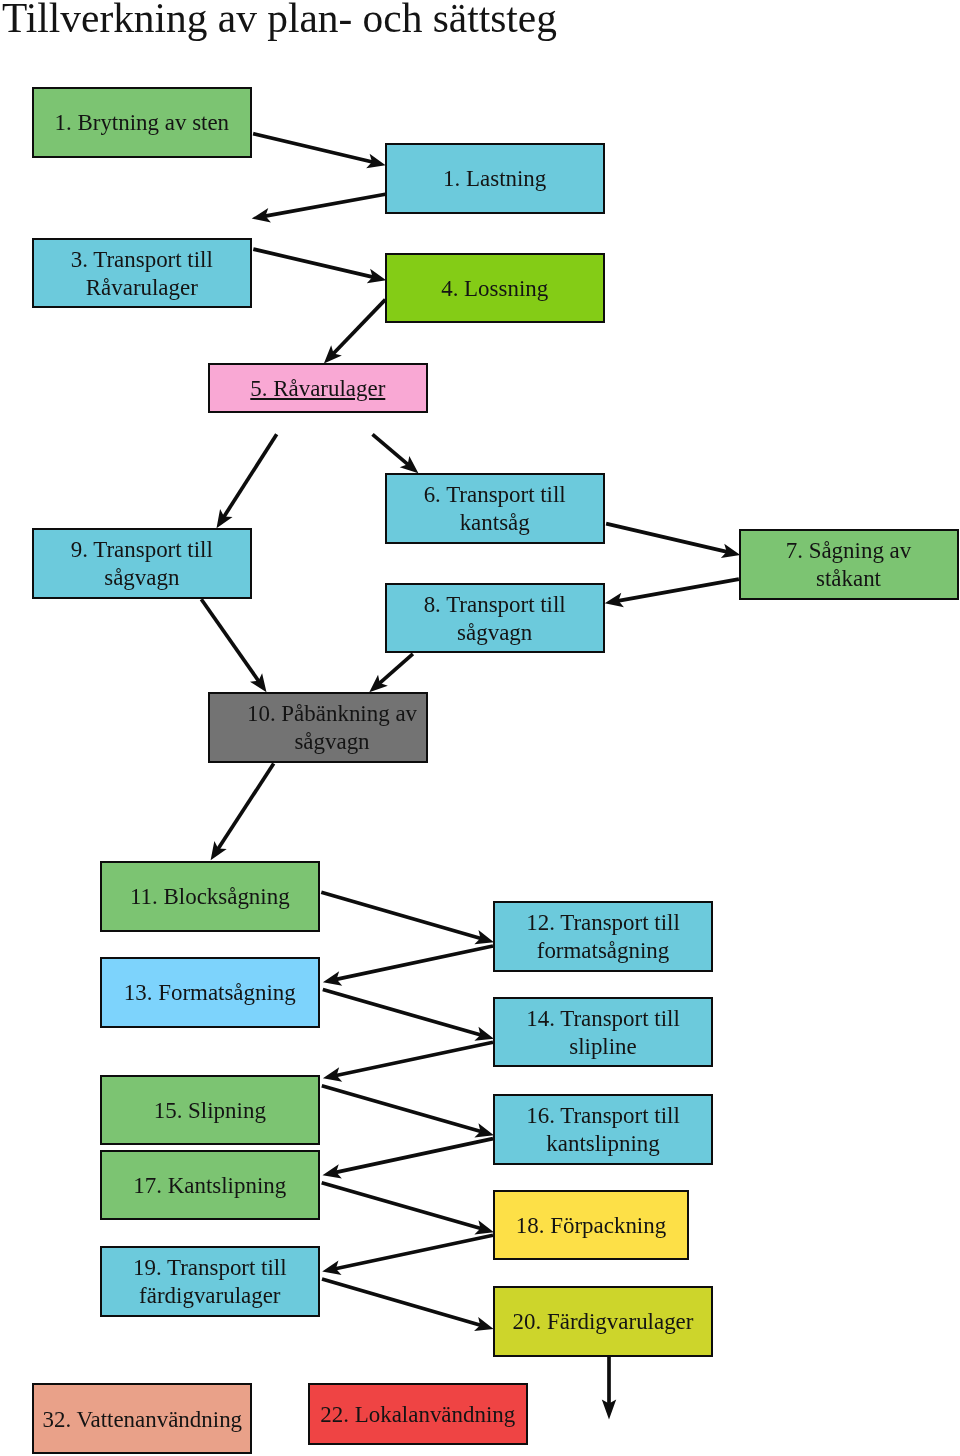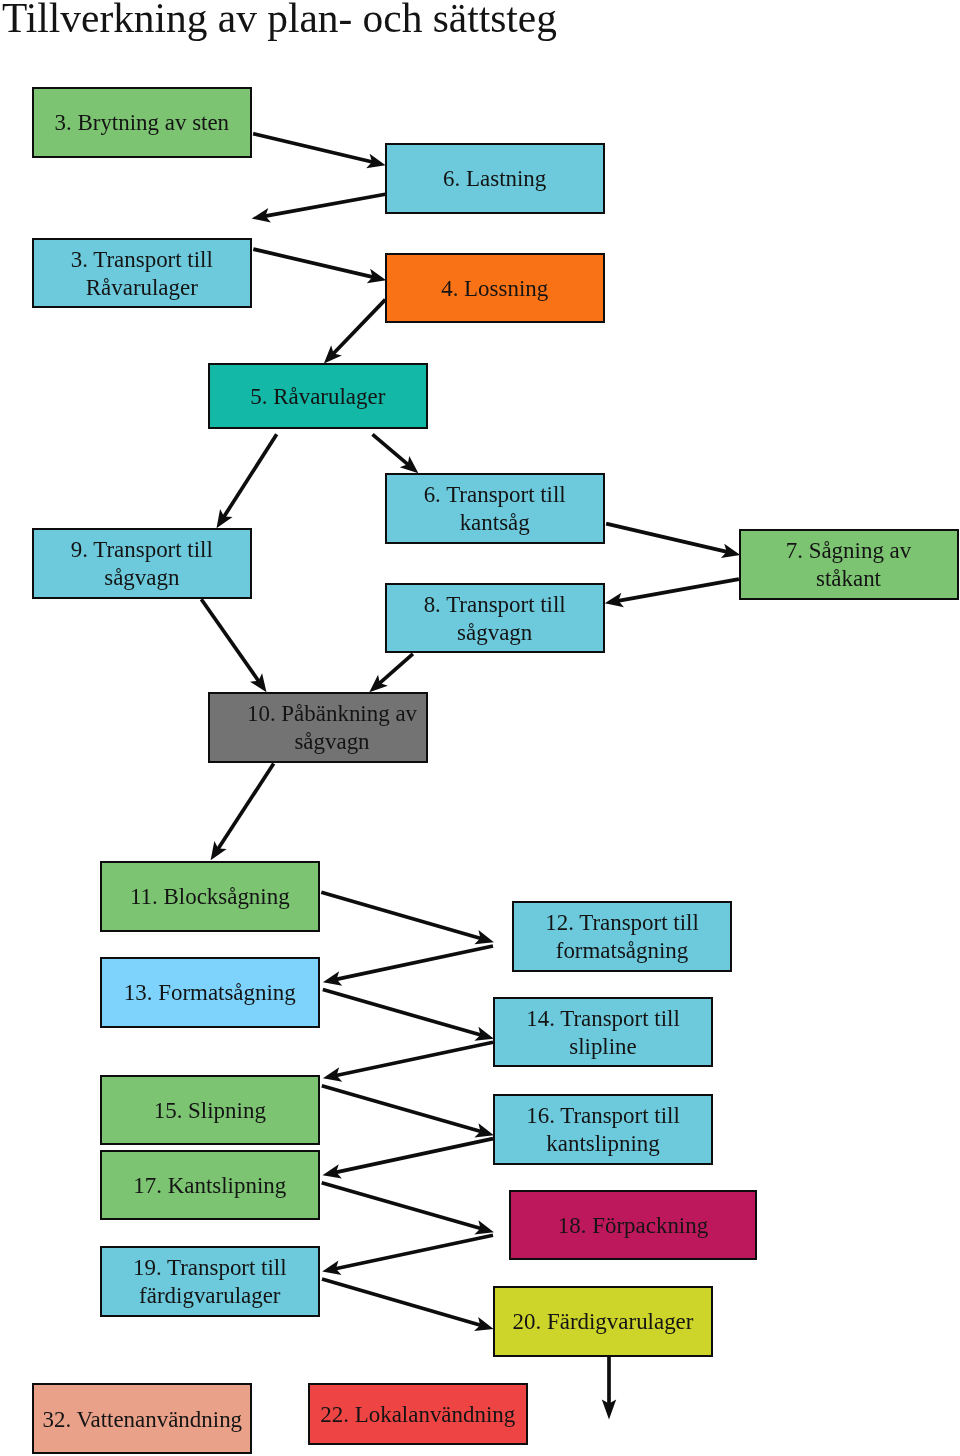--- a/index.html
+++ b/index.html
@@ -97,36 +97,36 @@
       <g>
         <line x1="322.00" y1="1279.00" x2="480.64" y2="1325.32" stroke="#0d0d0d" stroke-width="3.7" stroke-linecap="butt"></line>
         <polygon points="493.60,1329.10 474.06,1331.10 480.16,1325.18 478.20,1316.90" fill="#0d0d0d"></polygon>
       </g>
       <g>
         <line x1="609.00" y1="1356.50" x2="609.00" y2="1403.90" stroke="#0d0d0d" stroke-width="3.7" stroke-linecap="butt"></line>
         <polygon points="609.00,1419.40 601.80,1399.40 609.00,1403.40 616.20,1399.40" fill="#0d0d0d"></polygon>
       </g>
     </svg>
   <div id="nodes">
-      <div class="node" style="left: 31.8px; top: 86.9px; width: 220px; height: 70.9px; background: rgb(124, 196, 114);"><span>3. Brytning av sten</span></div>
-      <div class="node" style="left: 384.7px; top: 142.8px; width: 220px; height: 70.9px; background: rgb(108, 202, 220);"><span>6. Lastning</span></div>
+      <div class="node" style="left: 31.8px; top: 86.9px; width: 220px; height: 70.9px; background: rgb(124, 196, 114);"><span>1. Brytning av sten</span></div>
+      <div class="node" style="left: 384.7px; top: 142.8px; width: 220px; height: 70.9px; background: rgb(108, 202, 220);"><span>1. Lastning</span></div>
       <div class="node" style="left: 31.8px; top: 197.6px; width: 220px; height: 70.9px; background: rgb(108, 202, 220); margin-top: 40px;"><span>3. Transport till<br>Råvarulager</span></div>
-      <div class="node" style="left: 384.7px; top: 252.6px; width: 220px; height: 70.9px; background: #f97316;"><span>4. Lossning</span></div>
-      <div class="node" style="left: 207.8px; top: 362.9px; width: 220px; height: 66px; background: #14b8a6;"><span>5. Råvarulager</span></div>
+      <div class="node" style="left: 384.7px; top: 252.6px; width: 220px; height: 70.9px; background: #84cc16;"><span>4. Lossning</span></div>
+      <div class="node" style="left: 207.8px; top: 362.9px; width: 220px; height: 50px; background: #f9a8d4; text-decoration: underline;"><span>5. Råvarulager</span></div>
       <div class="node" style="left: 384.7px; top: 473.1px; width: 220px; height: 70.9px; background: rgb(108, 202, 220);"><span>6. Transport till<br>kantsåg</span></div>
       <div class="node" style="left: 738.5px; top: 528.7px; width: 220px; height: 70.9px; background: rgb(124, 196, 114);"><span>7. Sågning av<br>ståkant</span></div>
       <div class="node" style="left: 384.7px; top: 582.6px; width: 220px; height: 70.9px; background: rgb(108, 202, 220);"><span>8. Transport till<br>sågvagn</span></div>
       <div class="node" style="left: 31.8px; top: 528.1px; width: 220px; height: 70.9px; background: rgb(108, 202, 220);"><span>9. Transport till<br>sågvagn</span></div>
       <div class="node" style="left: 208px; top: 692.1px; width: 220px; height: 70.9px; background: #737373; padding-left: 28px;"><span>10. Påbänkning av<br>sågvagn</span></div>
       <div class="node" style="left: 99.8px; top: 860.8px; width: 220px; height: 70.9px; background: rgb(124, 196, 114); justify-content: center;"><span>11. Blocksågning</span></div>
-      <div class="node" style="left: 493px; top: 901px; width: 220px; height: 70.9px; background: rgb(108, 202, 220); margin-left: 19px;"><span>12. Transport till<br>formatsågning</span></div>
+      <div class="node" style="left: 493px; top: 901px; width: 220px; height: 70.9px; background: rgb(108, 202, 220);"><span>12. Transport till<br>formatsågning</span></div>
       <div class="node" style="left: 99.8px; top: 957.1px; width: 220px; height: 70.9px; background: #7dd3fc;"><span>13. Formatsågning</span></div>
       <div class="node" style="left: 493px; top: 996.6px; width: 220px; height: 70.9px; background: rgb(108, 202, 220);"><span>14. Transport till<br>slipline</span></div>
       <div class="node" style="left: 99.8px; top: 1053.6px; width: 220px; height: 70.9px; background: rgb(124, 196, 114); margin-top: 21px;"><span>15. Slipning</span></div>
       <div class="node" style="left: 493px; top: 1093.9px; width: 220px; height: 70.9px; background: rgb(108, 202, 220);"><span>16. Transport till<br>kantslipning</span></div>
       <div class="node" style="left: 99.8px; top: 1149.6px; width: 220px; height: 70.9px; background: rgb(124, 196, 114);"><span>17. Kantslipning</span></div>
-      <div class="node" style="left: 493px; top: 1189.6px; width: 248px; height: 70.9px; background: #be185d; margin-left: 16px;"><span>18. Förpackning</span></div>
+      <div class="node" style="left: 493px; top: 1189.6px; width: 196px; height: 70.9px; background: #fde047;"><span>18. Förpackning</span></div>
       <div class="node" style="left: 99.8px; top: 1246.1px; width: 220px; height: 70.9px; background: rgb(108, 202, 220);"><span>19. Transport till<br>färdigvarulager</span></div>
       <div class="node" style="left: 493px; top: 1286.1px; width: 220px; height: 70.9px; background: rgb(205, 213, 43);"><span>20. Färdigvarulager</span></div>
       <div class="node" style="left: 32.3px; top: 1383.4px; width: 220px; height: 70.9px; background: rgb(233, 161, 137);"><span>32. Vattenanvändning</span></div>
       <div class="node" style="left: 277.8px; top: 1383.1px; width: 220px; height: 62px; background: #ef4444; margin-left: 30px;"><span>22. Lokalanvändning</span></div>
     </div>
 </div>
 
 </body></html>

